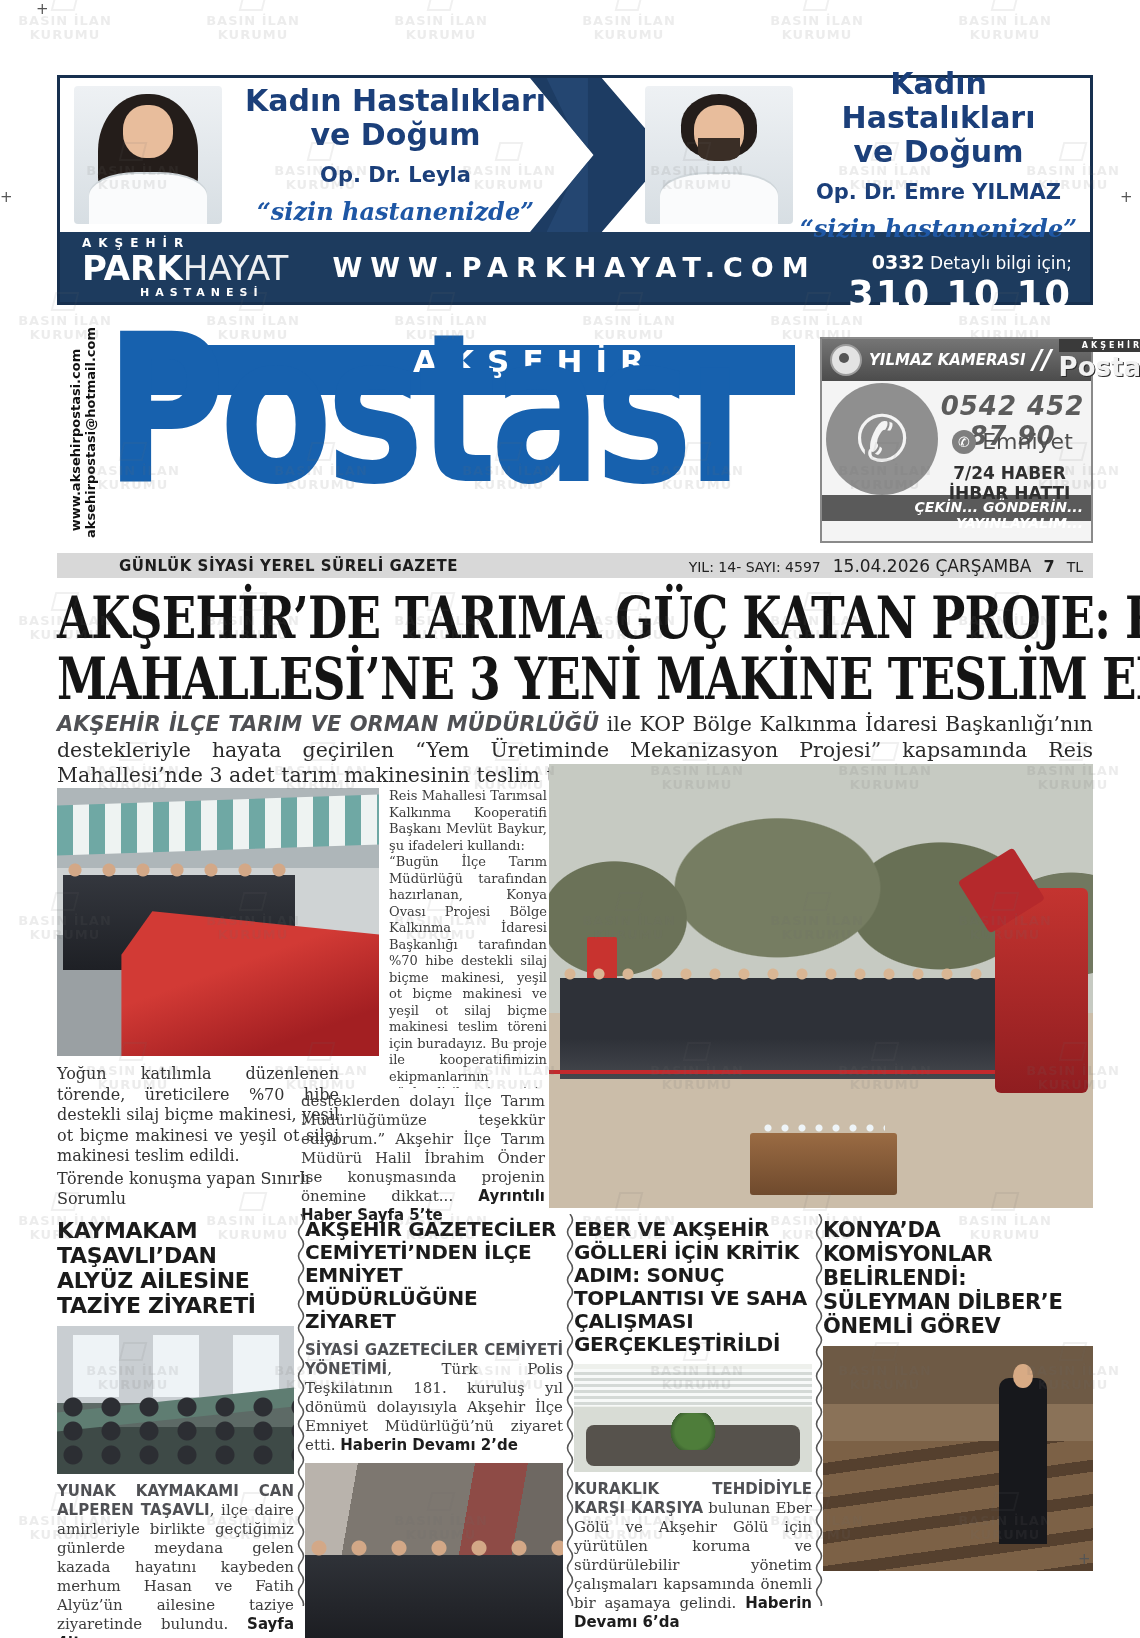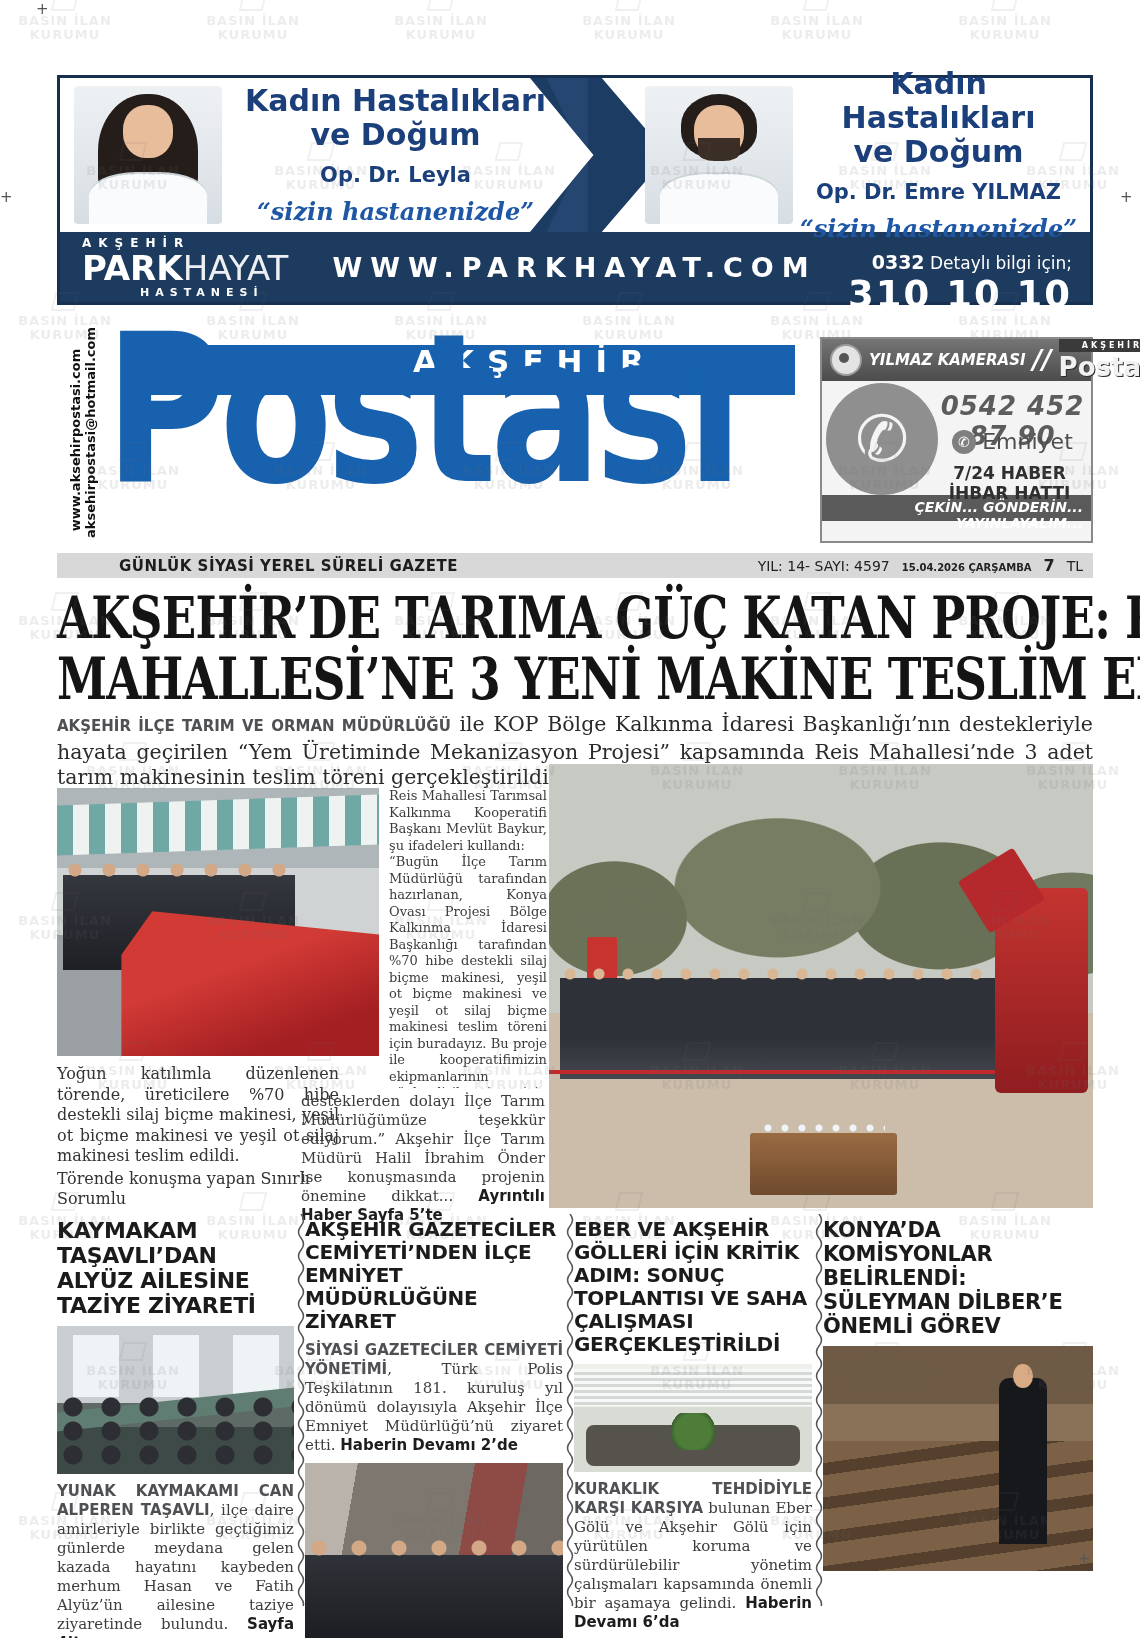--- a/index.html
+++ b/index.html
@@ -78,21 +78,21 @@
       display:flex;align-items:center;justify-content:center;}
   .cam-hot{position:absolute;left:110px;top:82px;right:4px;text-align:center;
       font:bold 17px "DejaVu Sans",sans-serif;color:#2f2f2f;}
   .cam-foot{height:26px;background:#5a5a5a;color:#fff;text-align:right;padding:4px 8px 0 0;
       font:bold italic 14px "DejaVu Sans",sans-serif;box-sizing:border-box;}
   
   .dateline{position:absolute;left:57px;top:553px;width:1036px;height:25px;background:#d8d8d8;
       display:flex;align-items:center;font-family:"DejaVu Sans",sans-serif;box-sizing:border-box;padding:0 10px 0 62px;}
   .dl-left{font-weight:bold;font-size:15px;color:#1d1d1d;letter-spacing:.5px;}
   .dl-right{margin-left:auto;display:flex;align-items:baseline;gap:12px;font-size:14px;color:#222;}
-  .dl-date{font-weight:bold;font-size:10px;}
+  .dl-date{font-weight:normal;font-size:17px;}
   .dl-price{font-weight:bold;font-size:16px;}
   
   .headline{position:absolute;left:57px;top:588px;width:1036px;}
   .hl{font:bold 58px/61px "DejaVu Serif",serif;color:#141414;white-space:nowrap;
       transform:scaleX(0.78);transform-origin:0 0;letter-spacing:-1px;}
   .lede{position:absolute;left:57px;top:712px;width:1036px;font-size:20.5px;line-height:25.5px;
       color:#2b2b2b;text-align:justify;margin:0;}
   .slab{font-family:"DejaVu Sans",sans-serif;font-weight:bold;color:#4f5054;}
   .story{position:absolute;left:57px;top:788px;width:1036px;height:420px;}
   .photo{position:absolute;overflow:hidden;}
@@ -262,21 +262,21 @@
       <span class="dl-price">7</span>
       <span>TL</span>
     </div>
   </div>
 
   <div class="headline">
     <div class="hl">AKŞEHİR’DE TARIMA GÜÇ KATAN PROJE: REİS</div>
     <div class="hl">MAHALLESİ’NE 3 YENİ MAKİNE TESLİM EDİLDİ</div>
   </div>
 
-  <p class="lede"><span class="slab" style="font-size:15px;">AKŞEHİR İLÇE TARIM VE ORMAN MÜDÜRLÜĞÜ</span><span> ile KOP Bölge Kalkınma İdaresi Başkanlığı’nın destekleriyle hayata geçirilen “Yem Üretiminde Mekanizasyon Projesi” kapsamında Reis Mahallesi’nde 3 adet tarım makinesinin teslim töreni gerçekleştirildi.</span></p>
+  <p class="lede"><span class="slab" style="font-size:21px;font-style:italic;">AKŞEHİR İLÇE TARIM VE ORMAN MÜDÜRLÜĞÜ</span><span> ile KOP Bölge Kalkınma İdaresi Başkanlığı’nın destekleriyle hayata geçirilen “Yem Üretiminde Mekanizasyon Projesi” kapsamında Reis Mahallesi’nde 3 adet tarım makinesinin teslim töreni gerçekleştirildi.</span></p>
 
   <div class="story">
     <div class="photo ph-left">
       <div class="awning"></div>
         <div class="crowd"></div>
         <div class="machine"></div>
     </div>
     <div class="caption">
       <span>Yoğun katılımla düzenlenen törende, üreticilere %70 hibe destekli silaj biçme makinesi, yeşil ot biçme makinesi ve yeşil ot silaj makinesi teslim edildi.</span>
       <span class="c2">Törende konuşma yapan Sınırlı Sorumlu</span>

